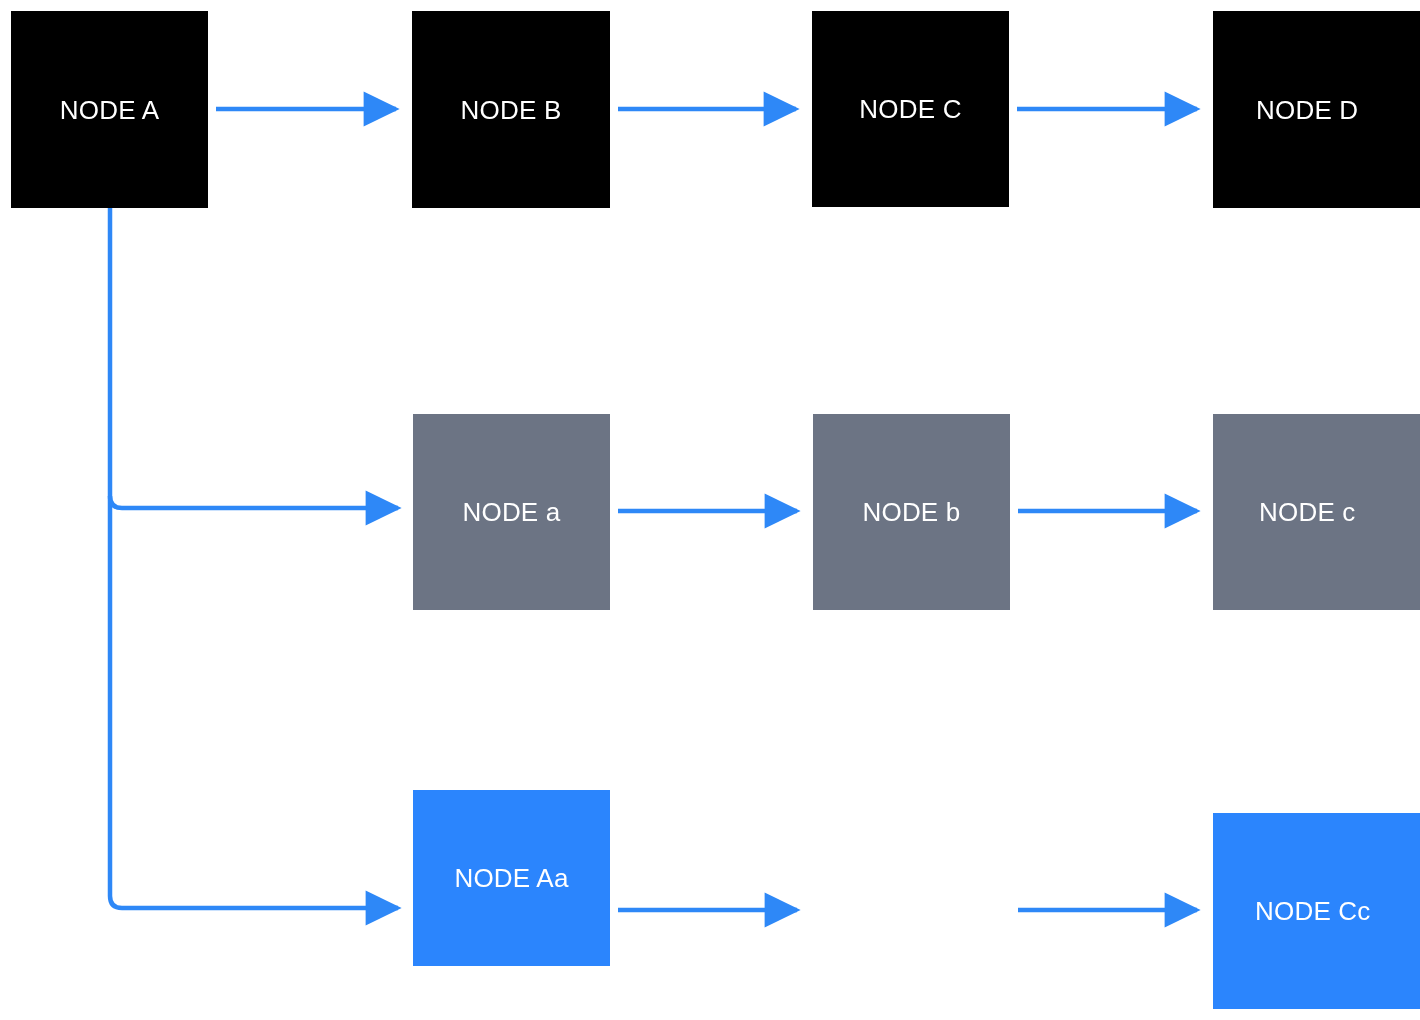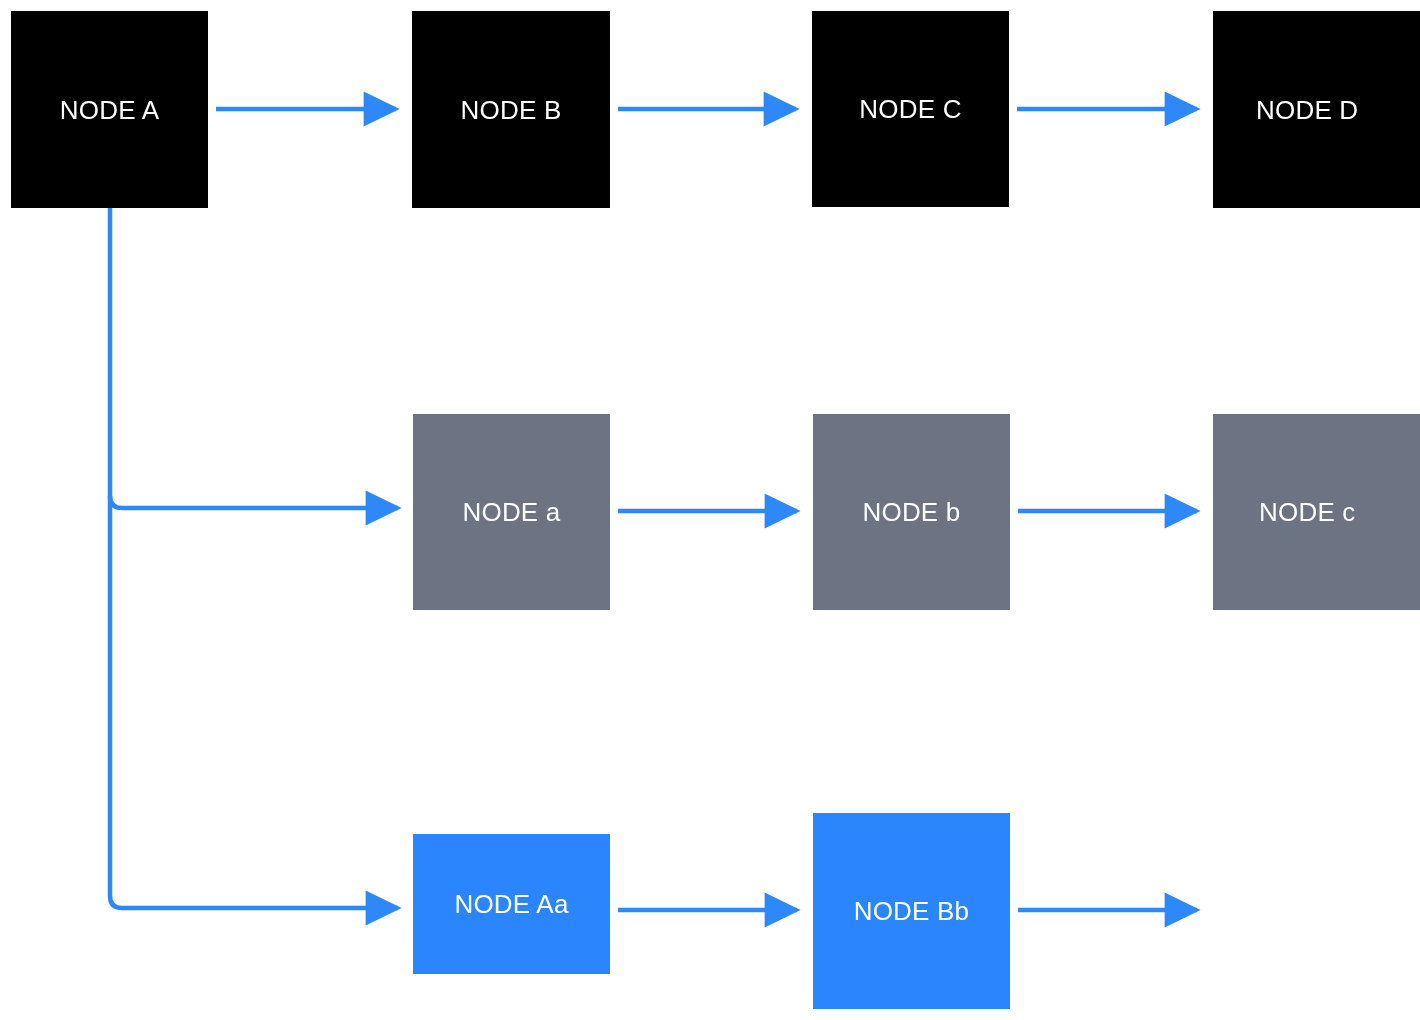--- a/index.html
+++ b/index.html
@@ -88,20 +88,20 @@
   <div class="node" style="left:413px; top:414px; width:197px; height:196px; background:#6c7484;">
     <span class="node-label">NODE a</span>
   </div>
   <div class="node" style="left:813px; top:414px; width:197px; height:196px; background:#6c7484;">
     <span class="node-label">NODE b</span>
   </div>
   <div class="node" style="left:1213px; top:414px; width:207px; height:196px; background:#6c7484; justify-content:flex-start; padding-left:46px;">
     <span class="node-label">NODE c</span>
   </div>
 
-  <div class="node" style="left:413px; top:834px; width:197px; height:140px; background:#2b85fd;">
+  <div class="node" style="left:413px; top:790px; width:197px; height:176px; background:#2b85fd;">
     <span class="node-label">NODE Aa</span>
   </div>
-  <div class="node" style="left:813px; top:813px; width:197px; height:196px; background:#2b85fd;">
-    <span class="node-label">NODE Bb</span>
+  <div class="node" style="left:1213px; top:813px; width:207px; height:196px; background:#2b85fd; justify-content:flex-start; padding-left:42px;">
+    <span class="node-label">NODE Cc</span>
   </div>
 
 </div>
 
 </body></html>

